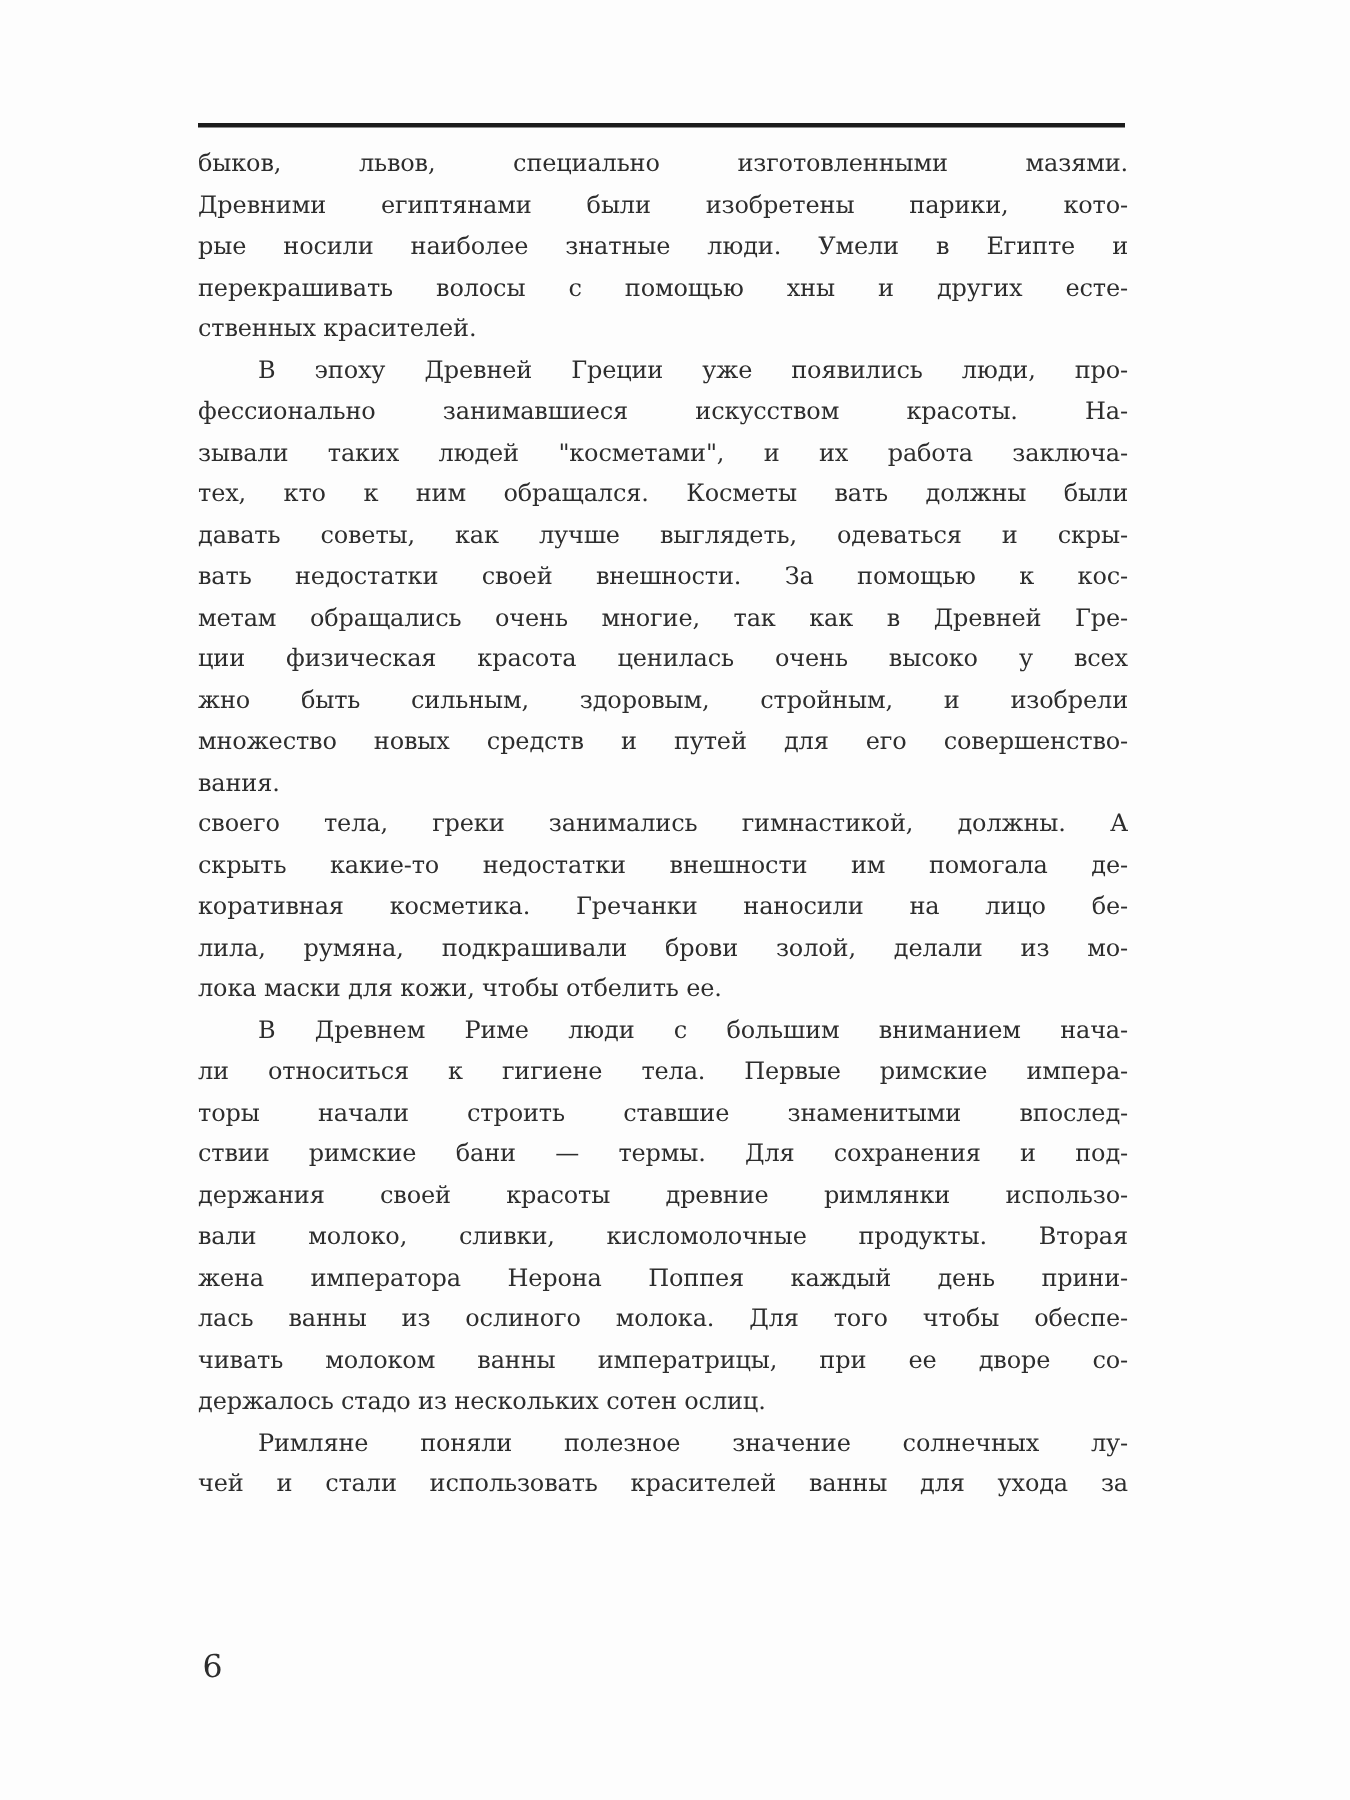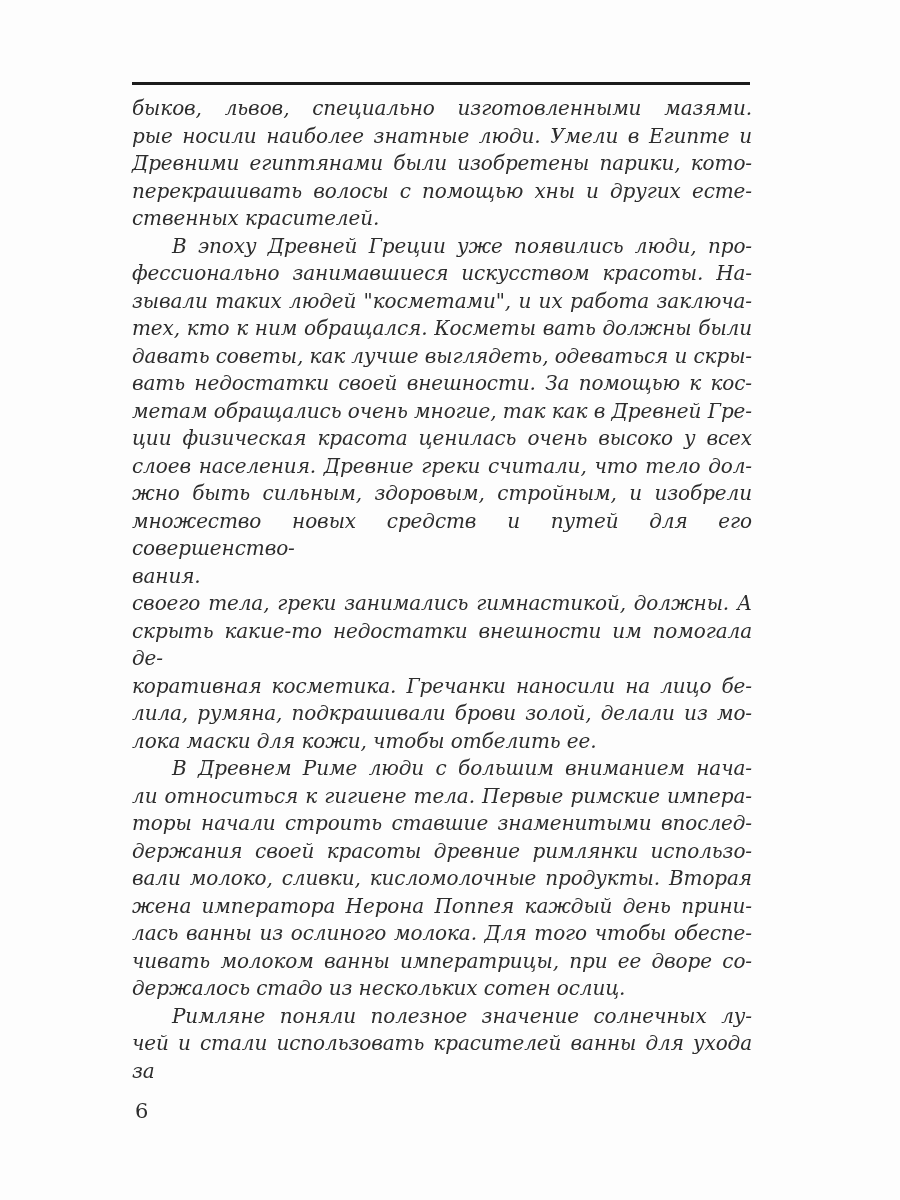--- a/index.html
+++ b/index.html
@@ -29,24 +29,23 @@
   }
   .divider-rule {
     width: 618px;
     height: 3px;
     background: #1c1c1c;
     margin-bottom: 10px;
   }
   .text-column {
     width: 620px;
     color: #2d2d2d;
-    font-size: 20px;
+    font-size: 16px;
     line-height: 27.5px;
     letter-spacing: -0.1px;
-    font-style: italic;
   }
   .paragraph {
     margin: 0;
     padding: 0;
   }
   .line {
     width: 620px;
     text-align: justify;
     text-align-last: justify;
     white-space: normal;
@@ -69,50 +68,50 @@
 </style>
 </head>
 <body style="background: rgb(253, 253, 253);">
 
 <div class="book-page">
   <div class="content">
     <div class="divider-rule" style="background: rgb(28, 28, 28);"></div>
     <div class="text-column" style="color: rgb(45, 45, 45);">
         <div class="paragraph">
           <div class="line">быков, львов, специально изготовленными мазями.</div>
+          <div class="line">Древними египтянами были изобретены парики, кото-</div>
           <div class="line">рые носили наиболее знатные люди. Умели в Египте и</div>
-          <div class="line">Древними египтянами были изобретены парики, кото-</div>
           <div class="line">перекрашивать волосы с помощью хны и других есте-</div>
           <div class="line para-end">ственных красителей.</div>
         </div>
         <div class="paragraph">
           <div class="line indent">В эпоху Древней Греции уже появились люди, про-</div>
           <div class="line">фессионально занимавшиеся искусством красоты. На-</div>
           <div class="line">зывали таких людей "косметами", и их работа заключа-</div>
           <div class="line">тех, кто к ним обращался. Косметы вать должны были</div>
           <div class="line">давать советы, как лучше выглядеть, одеваться и скры-</div>
           <div class="line">вать недостатки своей внешности. За помощью к кос-</div>
           <div class="line">метам обращались очень многие, так как в Древней Гре-</div>
           <div class="line">ции физическая красота ценилась очень высоко у всех</div>
-          <div class="line">слоев населения. Древние греки считали, что тело дол-</div>
           <div class="line">жно быть сильным, здоровым, стройным, и изобрели</div>
           <div class="line">множество новых средств и путей для его совершенство-</div>
           <div class="line para-end">вания.</div>
         </div>
         <div class="paragraph">
           <div class="line">своего тела, греки занимались гимнастикой, должны. А</div>
           <div class="line">скрыть какие-то недостатки внешности им помогала де-</div>
           <div class="line">коративная косметика. Гречанки наносили на лицо бе-</div>
           <div class="line">лила, румяна, подкрашивали брови золой, делали из мо-</div>
           <div class="line para-end">лока маски для кожи, чтобы отбелить ее.</div>
         </div>
         <div class="paragraph">
           <div class="line indent">В Древнем Риме люди с большим вниманием нача-</div>
           <div class="line">ли относиться к гигиене тела. Первые римские импера-</div>
           <div class="line">торы начали строить ставшие знаменитыми впослед-</div>
+          <div class="line">ствии римские бани — термы. Для сохранения и под-</div>
           <div class="line">держания своей красоты древние римлянки использо-</div>
           <div class="line">вали молоко, сливки, кисломолочные продукты. Вторая</div>
           <div class="line">жена императора Нерона Поппея каждый день прини-</div>
           <div class="line">лась ванны из ослиного молока. Для того чтобы обеспе-</div>
           <div class="line">чивать молоком ванны императрицы, при ее дворе со-</div>
           <div class="line para-end">держалось стадо из нескольких сотен ослиц.</div>
         </div>
         <div class="paragraph">
           <div class="line indent">Римляне поняли полезное значение солнечных лу-</div>
           <div class="line">чей и стали использовать красителей ванны для ухода за</div>

